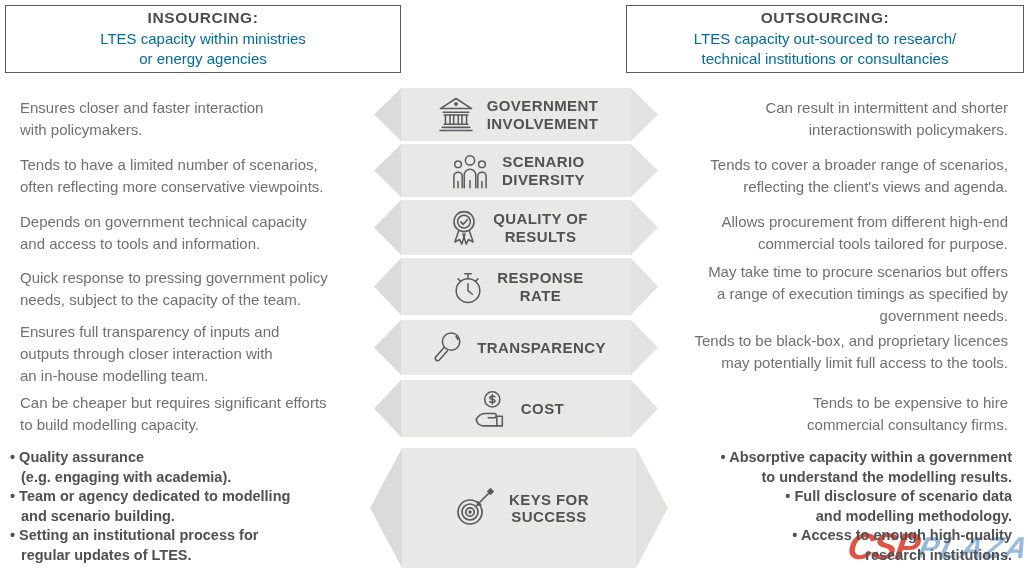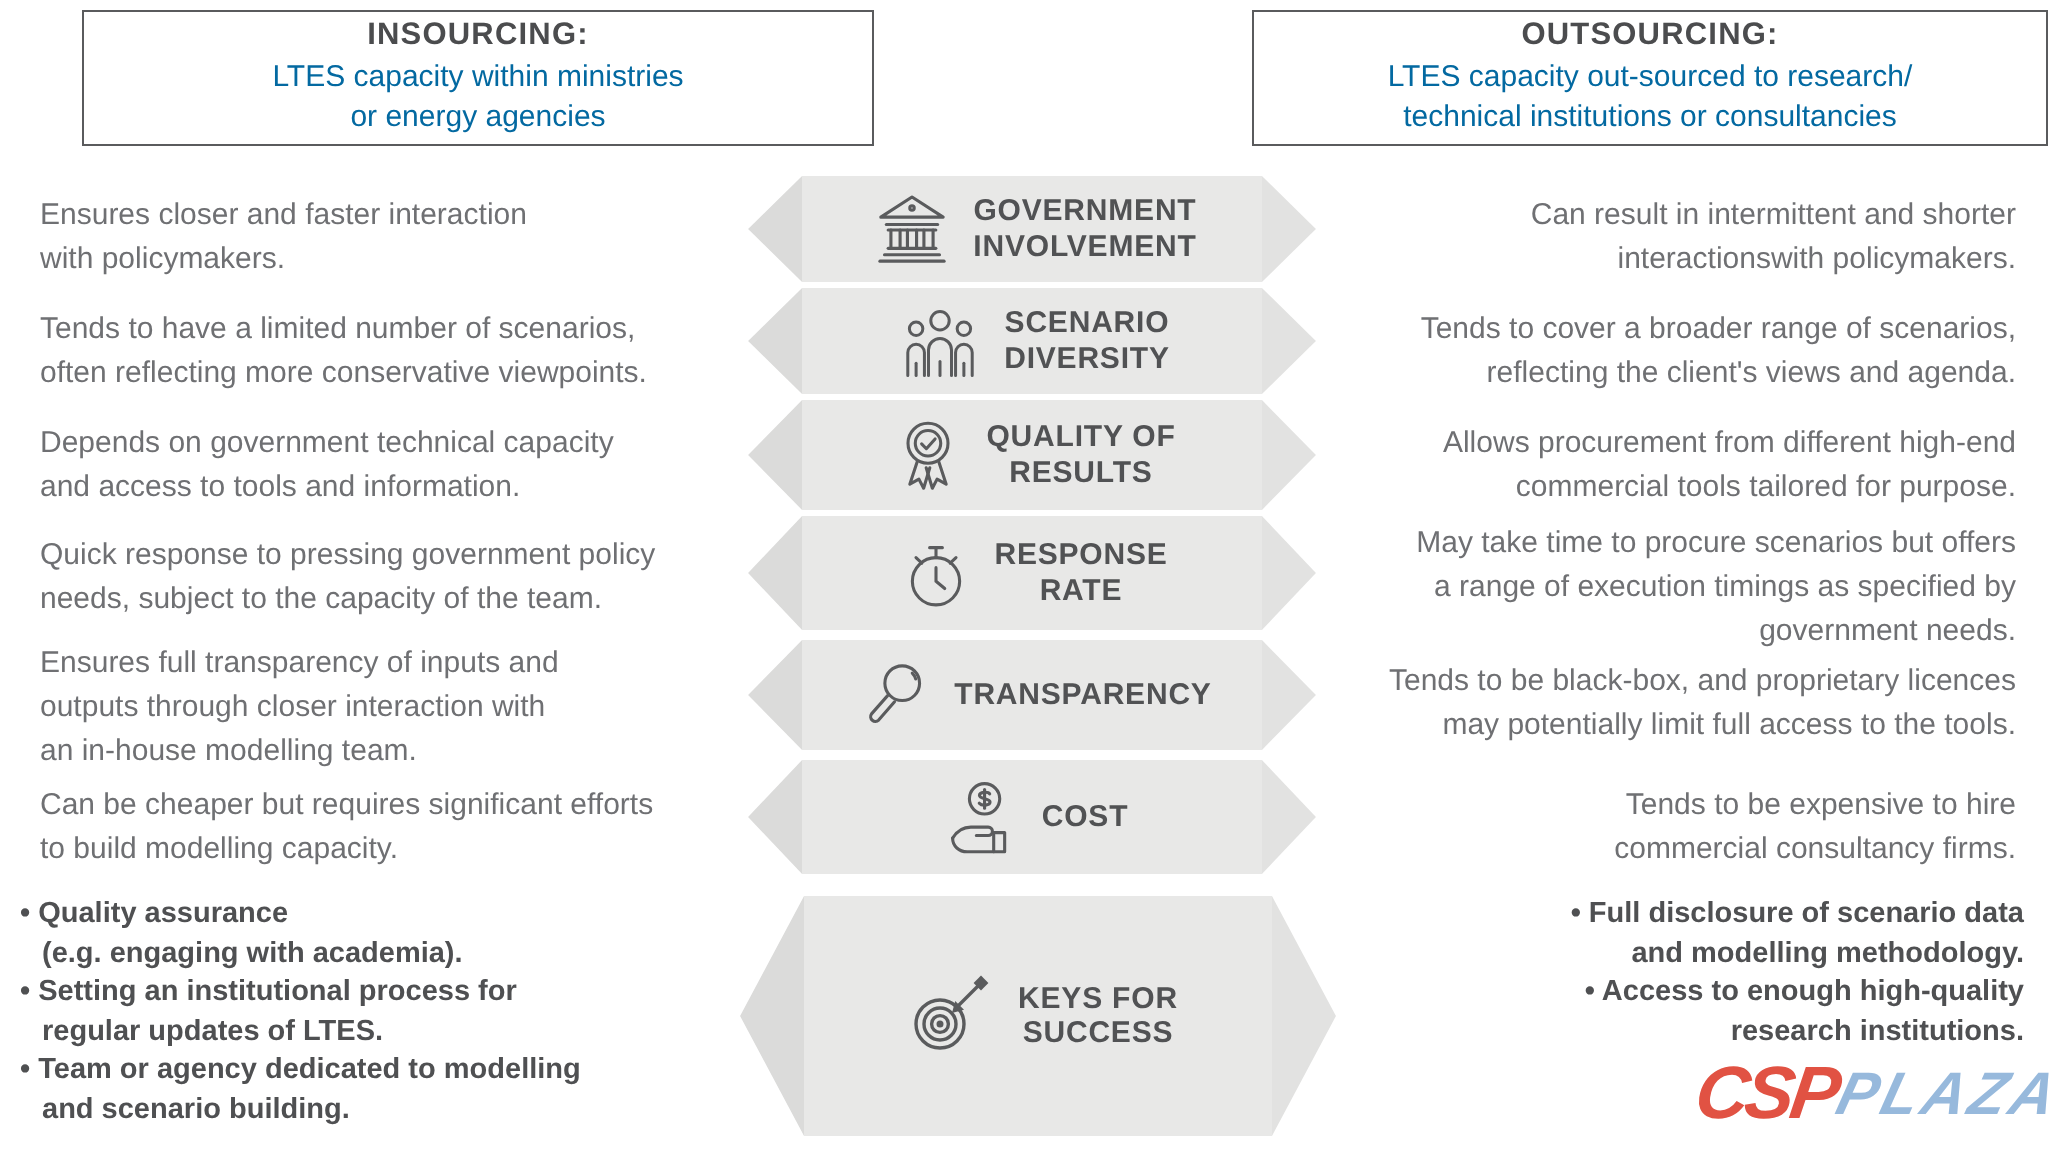--- a/index.html
+++ b/index.html
@@ -51,21 +51,21 @@
   
   .watermark{position:absolute;left:848px;top:530px;display:flex;align-items:flex-start;font-style:italic;font-weight:bold;z-index:0;}
   .wm-csp{font-size:37px;line-height:34px;color:#e15243;letter-spacing:-2px;transform:skewX(-8deg);}
   .wm-plaza{font-size:30px;line-height:36px;color:#8fb4da;letter-spacing:2px;margin-left:1px;transform:skewX(-14deg);opacity:.92;}
 </style>
 </head>
 <body>
 
 <div class="canvas">
 
-  <div class="hbox" style="left:5px;width:394px;margin-left:36px;">
+  <div class="hbox" style="left:5px;width:394px;">
     <div class="hbox-title">INSOURCING:</div>
     <div class="hbox-sub">LTES capacity within ministries
 or energy agencies</div>
   </div>
   <div class="hbox" style="left:626px;width:396px;">
     <div class="hbox-title">OUTSOURCING:</div>
     <div class="hbox-sub">LTES capacity out-sourced to research/
 technical institutions or consultancies</div>
   </div>
 
@@ -180,24 +180,24 @@
       </svg>
     </span>
     <span class="badge-label">COST</span>
   </div>
   <div class="rtext" style="top:392px;">Tends to be expensive to hire
 commercial consultancy firms.</div>
 
   <ul class="bullets left">
     <li>• Quality assurance
 (e.g. engaging with academia).</li>
+    <li>• Team or agency dedicated to modelling
+and scenario building.</li>
     <li>• Setting an institutional process for
 regular updates of LTES.</li>
-    <li>• Team or agency dedicated to modelling
-and scenario building.</li>
   </ul>
 
   <div class="badge keys" style="top:448px;height:120px;gap:10px;">
     <span class="icon">
       <svg width="50" height="50" viewBox="0 0 50 50">
         <circle cx="21" cy="29" r="12"></circle>
           <circle cx="21" cy="29" r="8"></circle>
         <circle cx="21" cy="29" r="4.2"></circle>
           <circle cx="21" cy="29" r="0.9"></circle>
         <line x1="29.5" y1="20.5" x2="40" y2="10"></line>
@@ -208,19 +208,21 @@
     <span class="badge-label">KEYS FOR
 SUCCESS</span>
   </div>
 
   <div class="watermark">
     <span class="wm-csp">CSP</span>
     <span class="wm-plaza">PLAZA</span>
   </div>
 
   <ul class="bullets right">
+    <li>• Absorptive capacity within a government
+to understand the modelling results.</li>
     <li>• Full disclosure of scenario data
 and modelling methodology.</li>
     <li>• Access to enough high-quality
 research institutions.</li>
   </ul>
 
 </div>
 
 </body></html>

